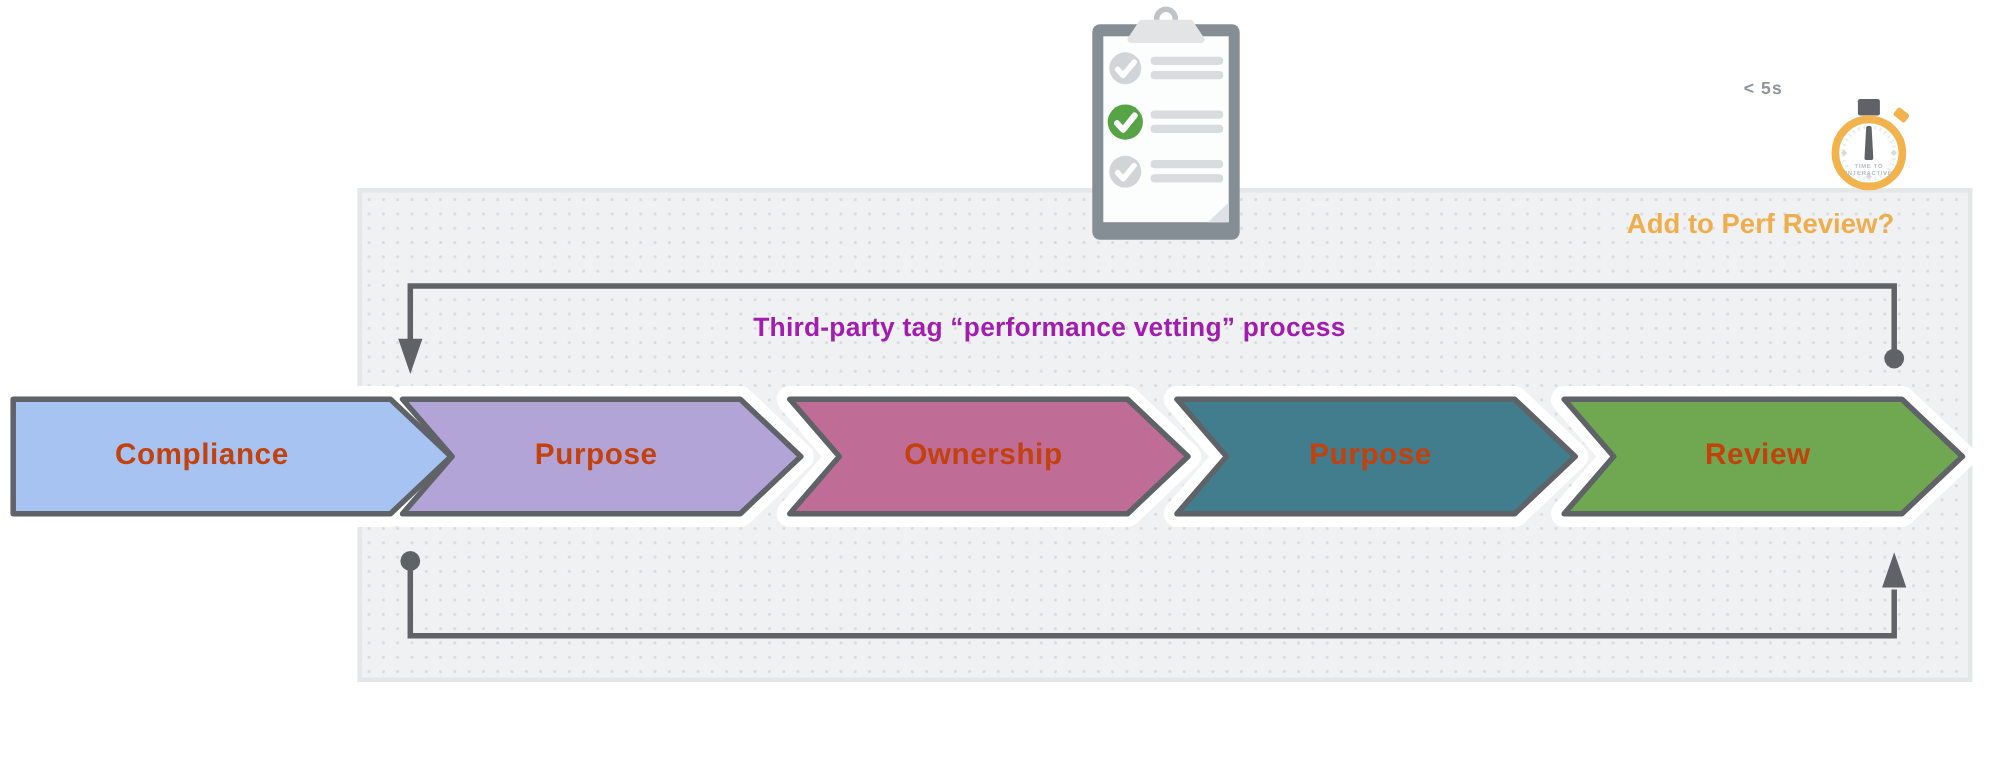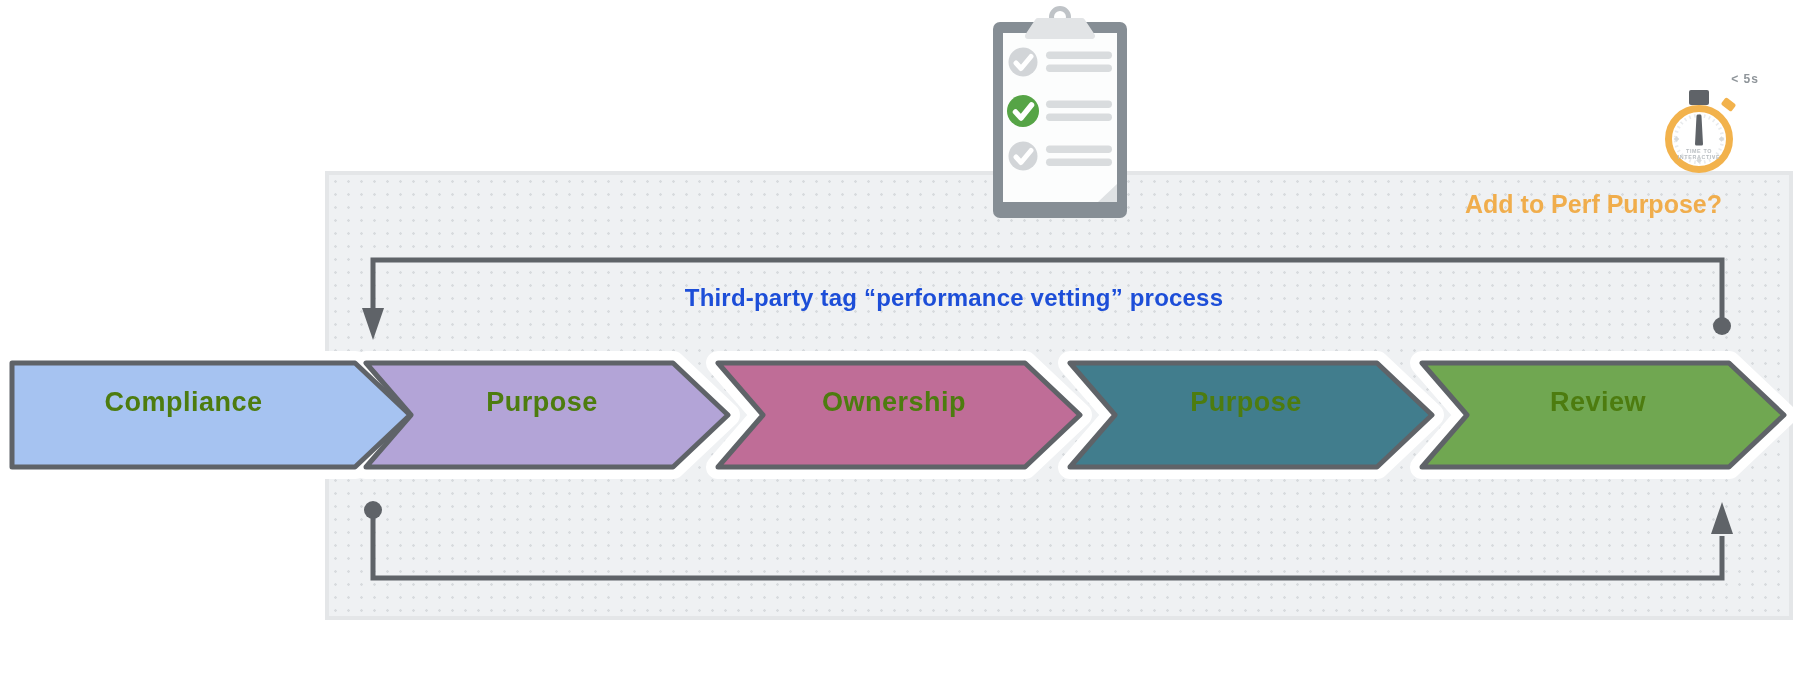--- a/index.html
+++ b/index.html
@@ -9,34 +9,34 @@
   }
   #panel{
     position:absolute;left:325px;top:171px;width:1460px;height:441px;
     background-color:#EFF1F3;
     background-image:radial-gradient(#D8DBDE 1.1px, transparent 1.5px);
     background-size:13px 13px;
     border:4px solid #E4E6E8;
   }
   svg.layer{position:absolute;left:0;top:0;}
   .stage-label{
-    position:absolute;top:350px;height:104px;display:flex;align-items:center;justify-content:center;
-    color:#4d7c0f;font-size:27px;font-weight:bold;letter-spacing:0.5px;z-index:5;
+    position:absolute;top:361px;height:104px;display:flex;align-items:center;justify-content:center;
+    color:#c2410c;font-size:27px;font-weight:bold;letter-spacing:0.5px;z-index:5;
   }
   #diagram-title{
     position:absolute;left:554px;top:284px;width:800px;text-align:center;
-    font-size:24px;font-weight:bold;color:#1d4ed8;letter-spacing:0.2px;z-index:4;
+    font-size:24px;font-weight:bold;color:#a21caf;letter-spacing:0.2px;z-index:4;
   }
   #perf-budget-label{
     position:absolute;left:1402px;top:190px;width:320px;text-align:right;
     font-size:25px;font-weight:bold;color:#F0AD4C;z-index:4;
   }
   #stopwatch-caption{
-    position:absolute;left:1693px;top:72px;width:104px;text-align:center;
-    font-size:12px;font-weight:bold;color:#8F959A;letter-spacing:1px;z-index:4;
+    position:absolute;left:1551px;top:72px;width:104px;text-align:center;
+    font-size:16px;font-weight:bold;color:#8F959A;letter-spacing:1px;z-index:4;
   }
 </style>
 </head>
 <body>
 
 <div id="stage">
 
   <div id="panel"></div>
 
   <svg class="layer" width="1810" height="690" viewBox="0 0 1810 690">
@@ -100,21 +100,21 @@
       <rect x="1719.5" y="137" width="4" height="4" transform="rotate(45 1721.5 139)" fill="#D7DADC"></rect>
       <rect x="1697" y="158.5" width="4" height="4" transform="rotate(45 1699 160.5)" fill="#D7DADC"></rect>
       <polygon points="1696.5,144 1698,116 1700,116 1701.5,144" stroke-width="3" stroke-linejoin="round" stroke="#5F6368" fill="#5F6368"></polygon>
       <text x="1699" y="152.5" text-anchor="middle" font-size="5.4" font-weight="bold" letter-spacing="0.6" fill="#B9BEC2">TIME TO</text>
       <text x="1699" y="159" text-anchor="middle" font-size="5.4" font-weight="bold" letter-spacing="0.6" fill="#B9BEC2">INTERACTIVE</text>
     </g>
   </svg>
 
   <div id="stopwatch-caption">&lt; 5s</div>
 
-  <div id="perf-budget-label">Add to Perf Purpose?</div>
+  <div id="perf-budget-label">Add to Perf Review?</div>
 
   <div id="diagram-title">Third-party tag “performance vetting” process</div>
 
   <div class="stage-label" style="left:12px;width:343px;">Compliance</div>
   <div class="stage-label" style="left:411px;width:262px;">Purpose</div>
   <div class="stage-label" style="left:763px;width:262px;text-align:center;">Ownership</div>
   <div class="stage-label" style="left:1115px;width:262px;">Purpose</div>
   <div class="stage-label" style="left:1467px;width:262px;">Review</div>
 
 </div>

